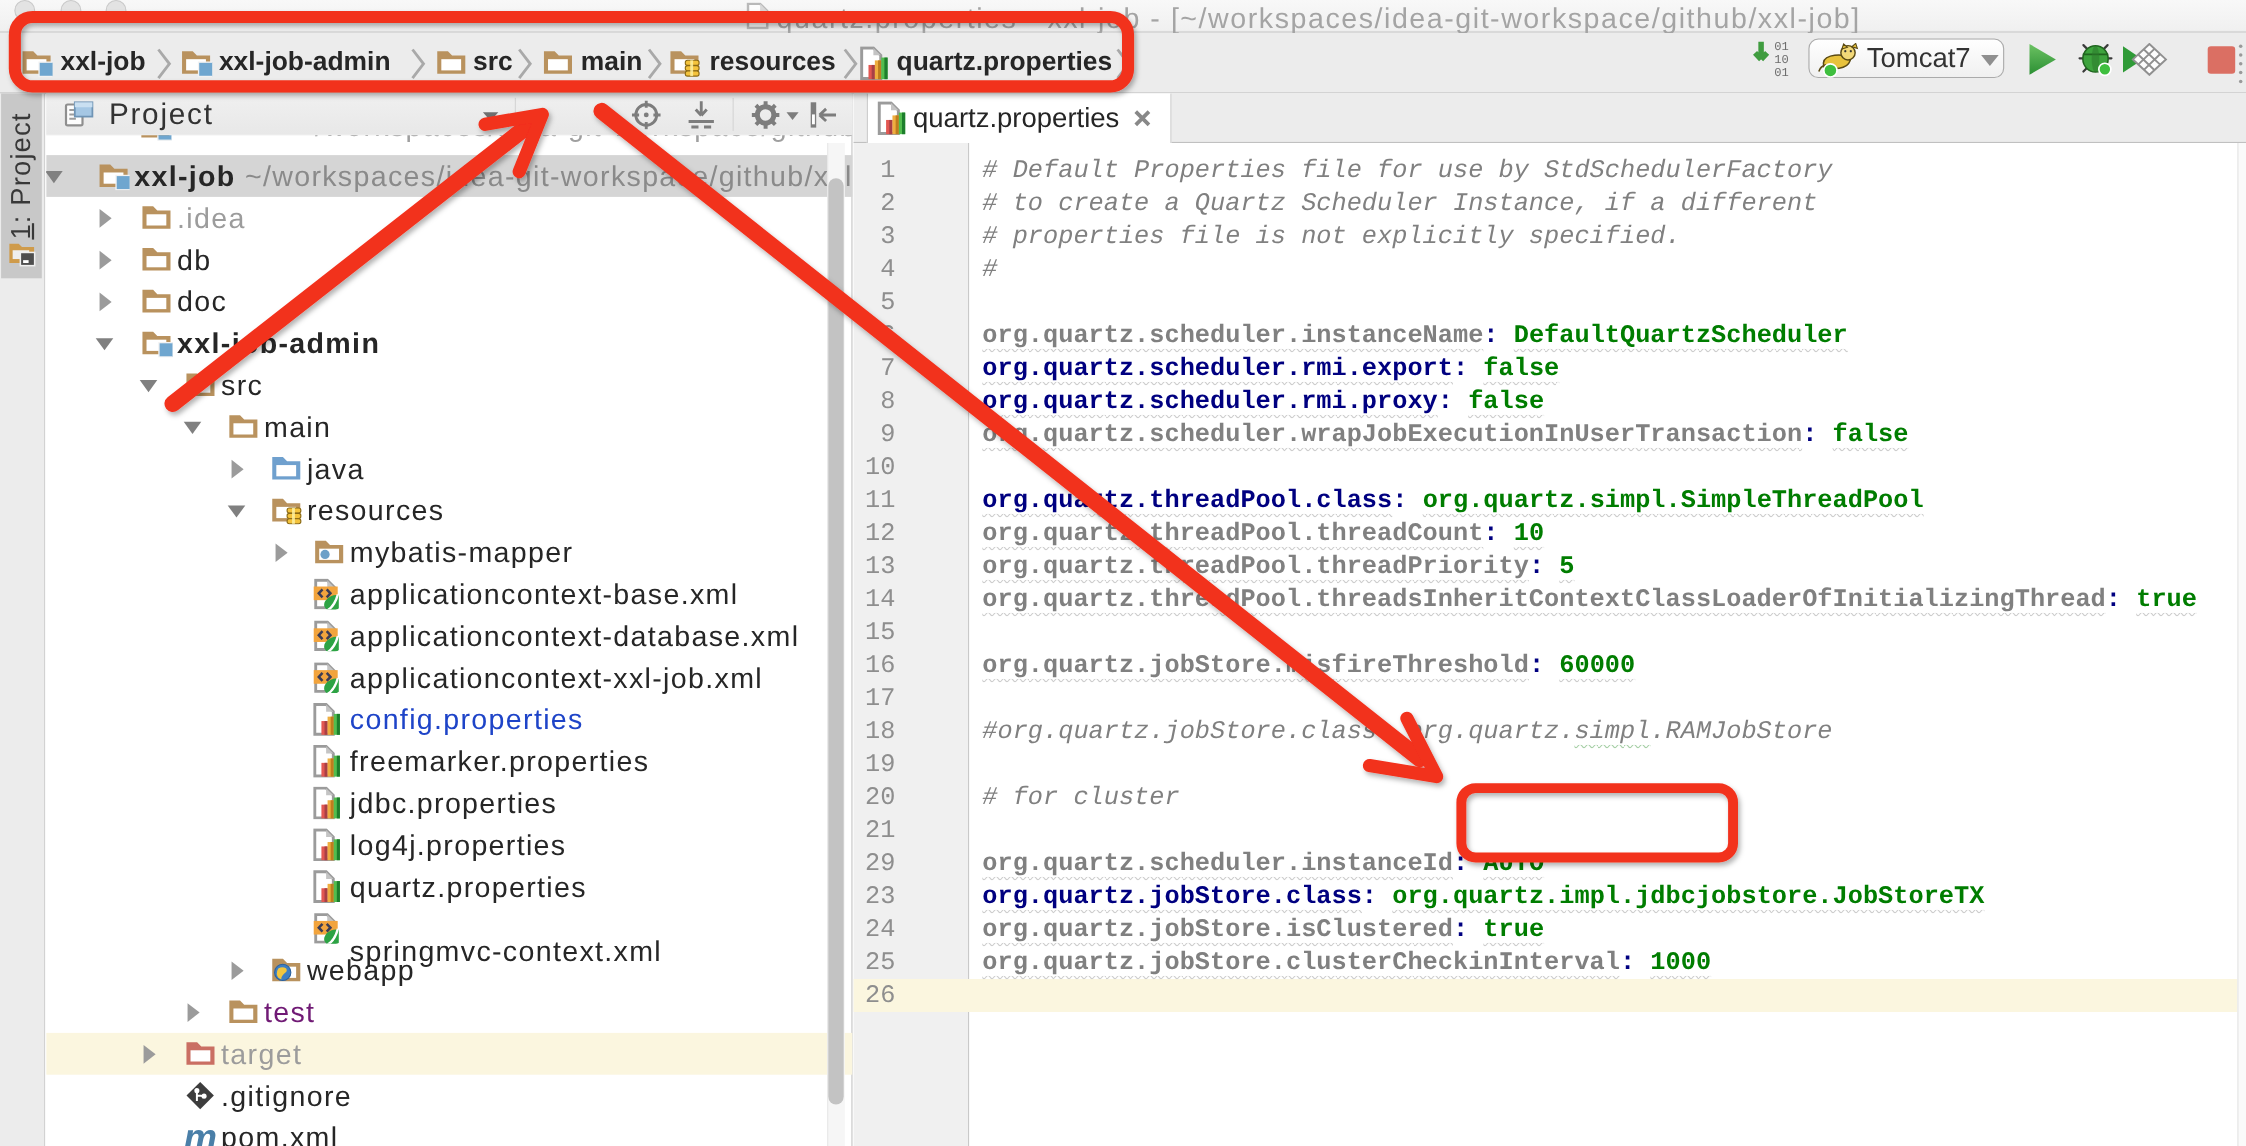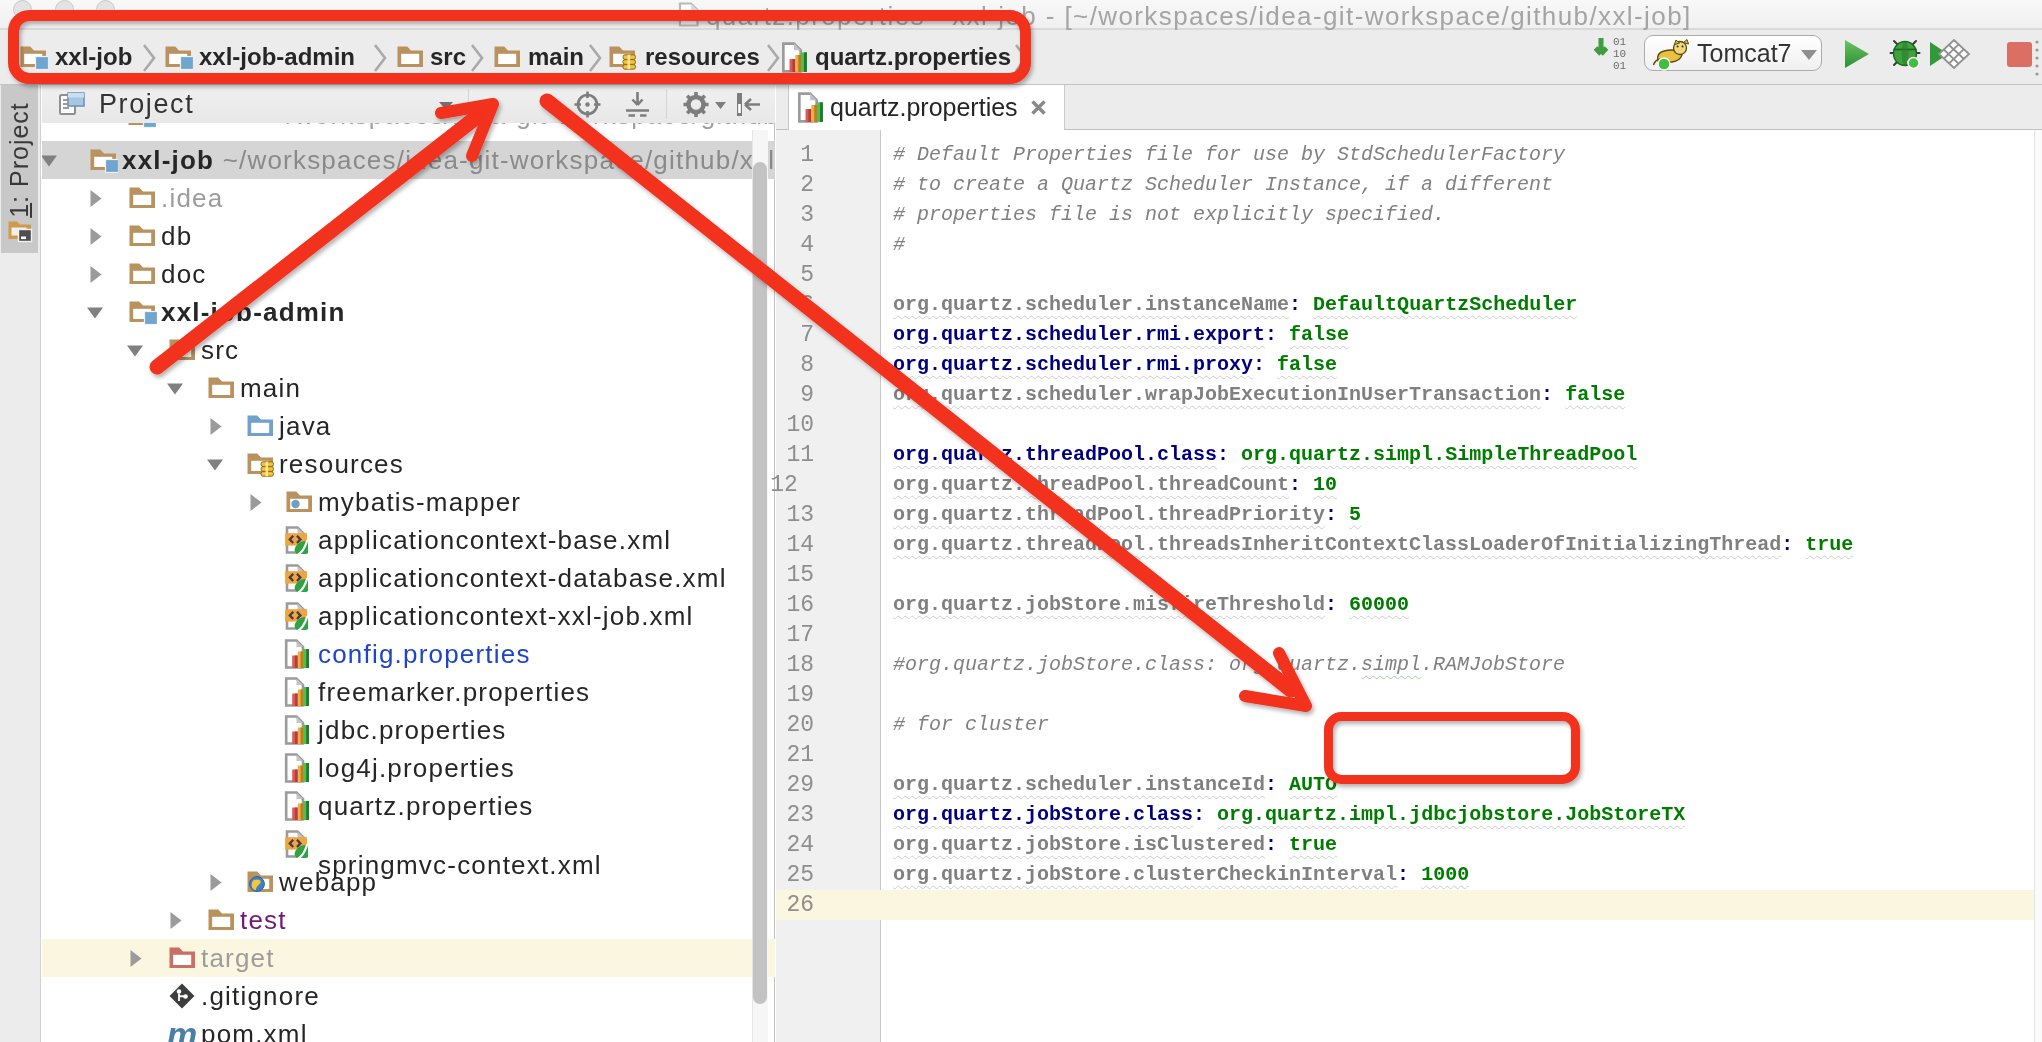--- a/index.html
+++ b/index.html
@@ -35,21 +35,21 @@
 #editor { position:absolute; left:776px; top:85px; width:1266px; height:957px; background:#fff; }
 #tabbar { position:absolute; left:0; top:0; width:1266px; height:45px; background:#ececec; border-bottom:1px solid #c0c0c0; }
 #tab { position:absolute; left:12px; top:0; width:277px; height:45px; background:#fff;
   border-left:1px solid #c9c9c9; border-right:1px solid #c9c9c9; }
 #tabtext { position:absolute; left:41px; top:0; height:44px; line-height:44px; font-size:25px; color:#252525; }
 #gutterbg { position:absolute; left:0; top:45px; width:105px; height:912px; background:#f0f0f0; border-right:1px solid #c9c9c9; }
 #gutter { position:absolute; left:0; top:45px; width:105px; height:912px;
   font-family:"Liberation Mono", monospace; font-size:23px; color:#8e8e8e; }
 .gnum { position:absolute; right:67px; width:60px; height:30px; line-height:30px; text-align:right; }
 #code { position:absolute; left:106px; top:45px; width:1152px; height:684px;
-  font-family:"Liberation Mono", monospace; font-size:20px; }
+  font-family:"Liberation Mono", monospace; font-size:23px; }
 .cl { position:absolute; left:11px; height:30px; line-height:30px; white-space:pre; }
 .c { color:#808080; font-style:italic; }
 .k { color:#000080; font-weight:bold; }
 .g { color:#808080; font-weight:bold; }
 .v { color:#007d00; font-weight:bold; }
 .w { text-decoration-line:underline; text-decoration-style:wavy; text-decoration-color:#cdcdcd; text-decoration-thickness:1px; text-underline-offset:5px; }
 .wg { text-decoration-line:underline; text-decoration-style:wavy; text-decoration-color:#a6cfa6; text-decoration-thickness:1px; text-underline-offset:5px; }
 #curline { position:absolute; left:0px; top:805px; width:1258px; height:30px; background:#fbf6df; }
 #estrip { position:absolute; left:1258px; top:45px; width:8px; height:912px; background:#fafafa; border-left:1px solid #e3e3e3; }
 
@@ -497,21 +497,21 @@
 <div class="gnum" style="top:40px;">2</div>
 <div class="gnum" style="top:70px;">3</div>
 <div class="gnum" style="top:100px;">4</div>
 <div class="gnum" style="top:130px;">5</div>
 <div class="gnum" style="top:160px;">6</div>
 <div class="gnum" style="top:190px;">7</div>
 <div class="gnum" style="top:220px;">8</div>
 <div class="gnum" style="top:250px;">9</div>
 <div class="gnum" style="top:280px;">10</div>
 <div class="gnum" style="top:310px;">11</div>
-<div class="gnum" style="top:340px;text-align:center;">12</div>
+<div class="gnum" style="top:340px;">12</div>
 <div class="gnum" style="top:370px;">13</div>
 <div class="gnum" style="top:400px;">14</div>
 <div class="gnum" style="top:430px;">15</div>
 <div class="gnum" style="top:460px;">16</div>
 <div class="gnum" style="top:490px;">17</div>
 <div class="gnum" style="top:520px;">18</div>
 <div class="gnum" style="top:550px;">19</div>
 <div class="gnum" style="top:580px;">20</div>
 <div class="gnum" style="top:610px;">21</div>
 <div class="gnum" style="top:640px;">29</div>

